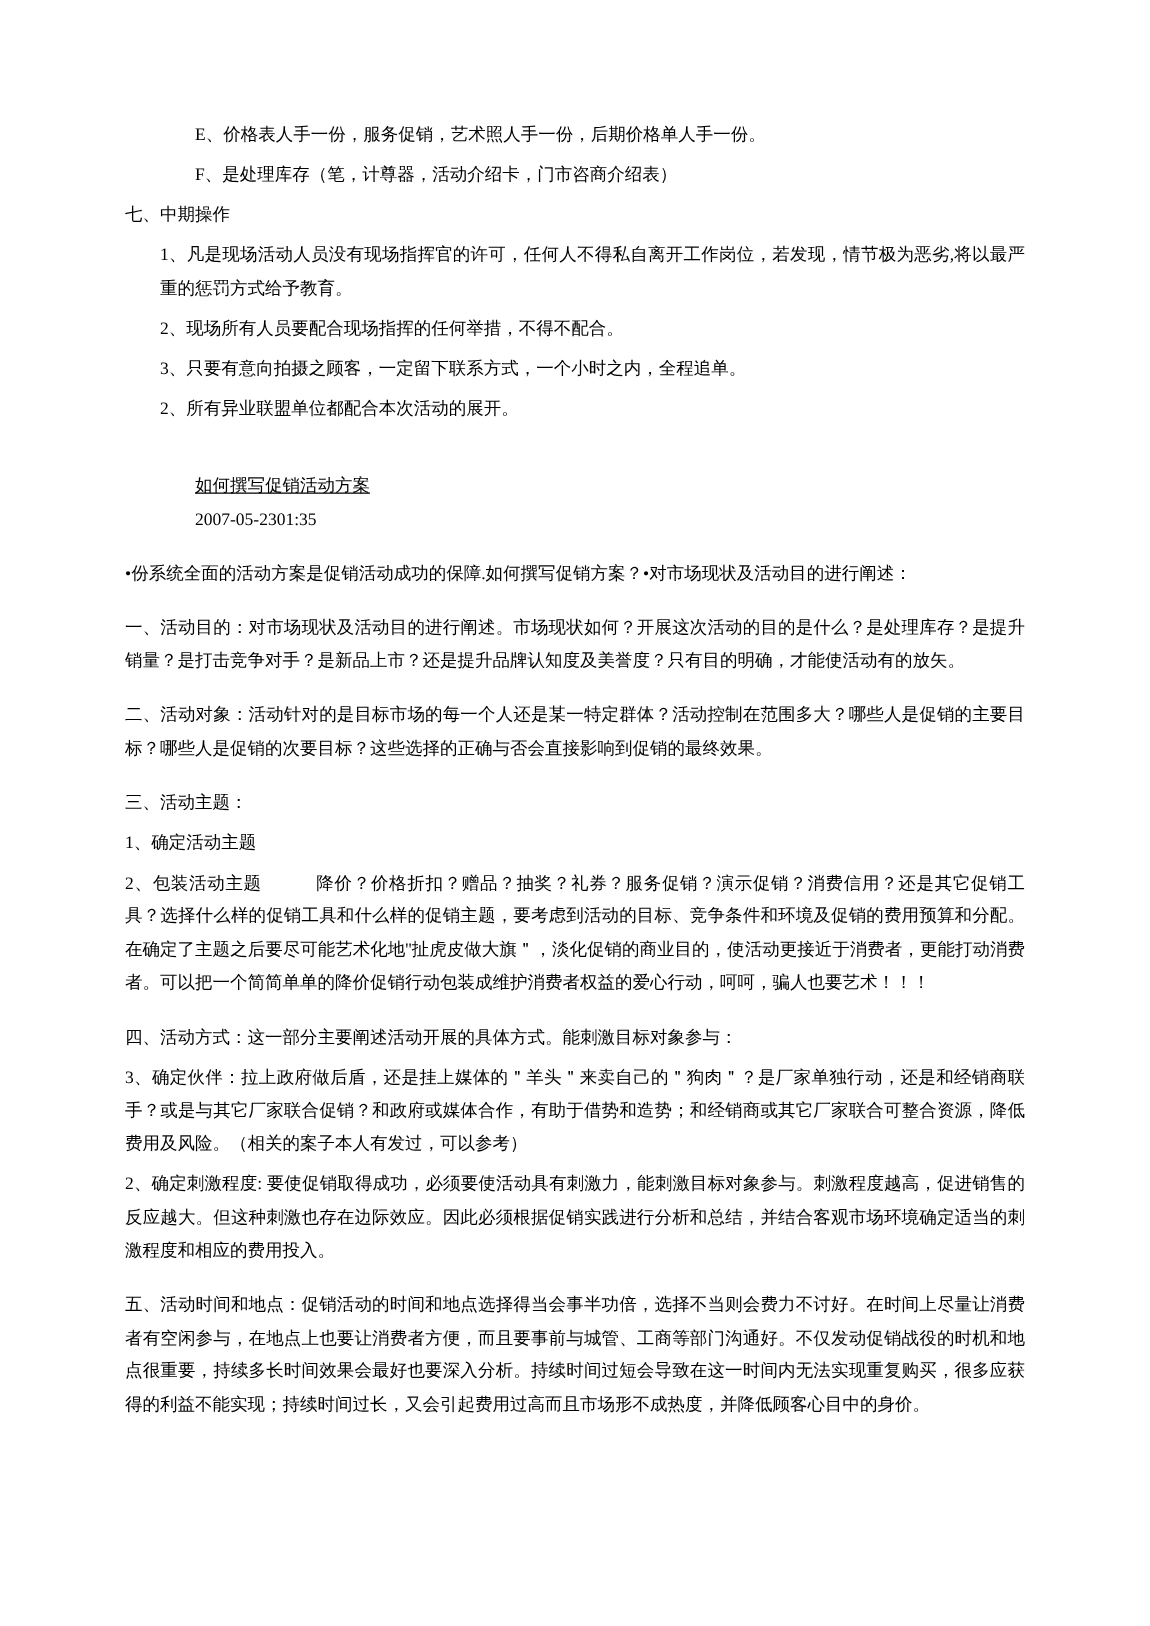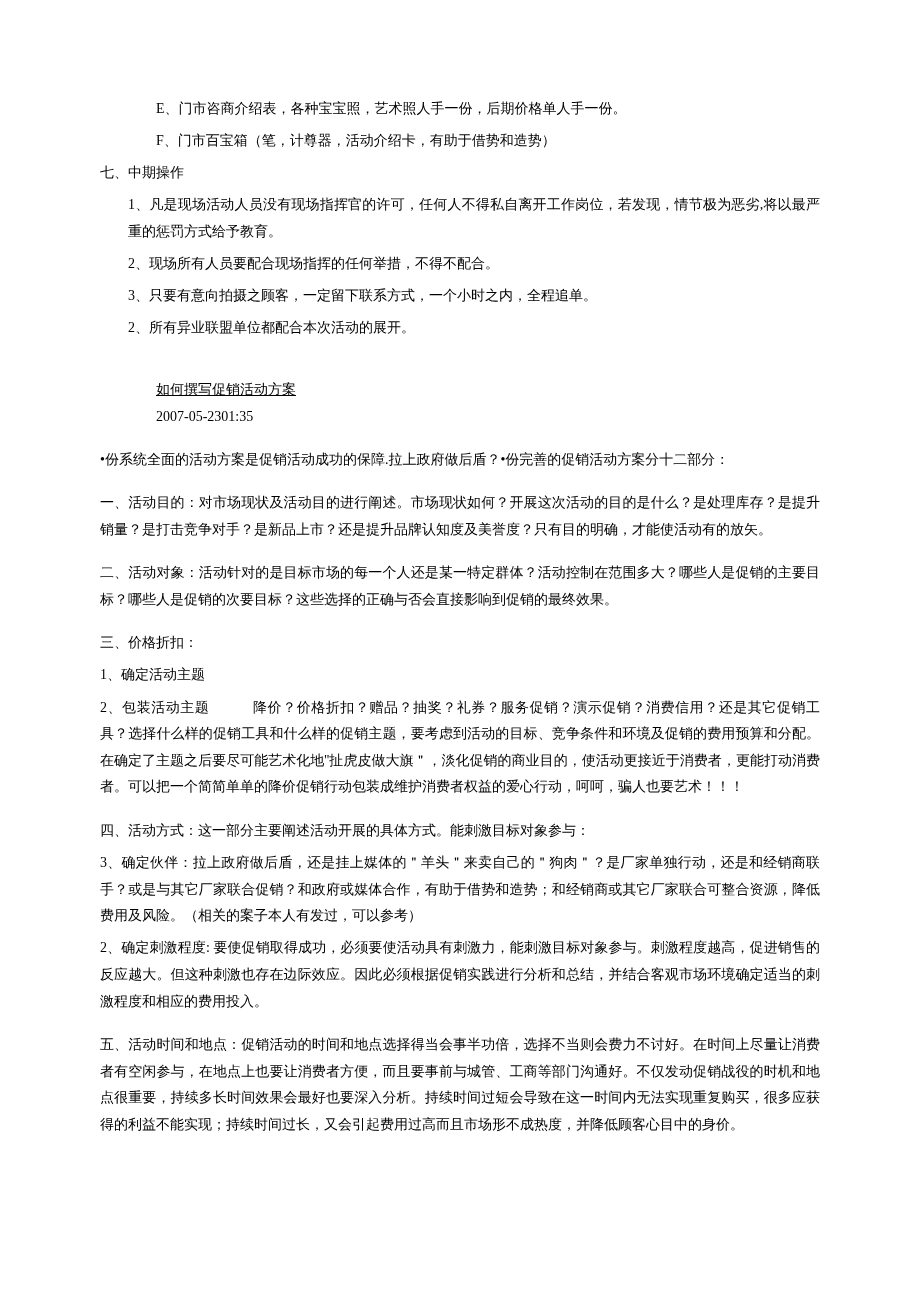--- a/index.html
+++ b/index.html
@@ -35,40 +35,40 @@
       font-family: Liberation Serif, serif;
     }
     .heading-sec {
       margin-top: 0.3em;
       font-family: Liberation Serif, serif;
     }
   </style>
 </head>
 <body>
 
-<div class="para indent-2">E、门市咨商介绍表，各种宝宝照，艺术照人手一份，后期价格单人手一份。</div>
-<div class="para indent-2">F、门市百宝箱（笔，计尊器，活动介绍卡，有助于借势和造势）</div>
+<div class="para indent-2">E、价格表人手一份，服务促销，艺术照人手一份，后期价格单人手一份。</div>
+<div class="para indent-2">F、是处理库存（笔，计尊器，活动介绍卡，门市咨商介绍表）</div>
 
 <div class="para heading-sec">七、中期操作</div>
 
 <div class="para indent-1">1、凡是现场活动人员没有现场指挥官的许可，任何人不得私自离开工作岗位，若发现，情节极为恶劣,将以最严重的惩罚方式给予教育。</div>
 <div class="para indent-1">2、现场所有人员要配合现场指挥的任何举措，不得不配合。</div>
 <div class="para indent-1">3、只要有意向拍摄之顾客，一定留下联系方式，一个小时之内，全程追单。</div>
 <div class="para indent-1">2、所有异业联盟单位都配合本次活动的展开。</div>
 
 <div class="section-title"><span>如何撰写促销活动方案</span></div>
 <div class="timestamp">2007-05-2301:35</div>
 
-<div class="para">•份系统全面的活动方案是促销活动成功的保障.拉上政府做后盾？•份完善的促销活动方案分十二部分：</div>
+<div class="para">•份系统全面的活动方案是促销活动成功的保障.如何撰写促销方案？•对市场现状及活动目的进行阐述：</div>
 
 <div class="para block">一、活动目的：对市场现状及活动目的进行阐述。市场现状如何？开展这次活动的目的是什么？是处理库存？是提升销量？是打击竞争对手？是新品上市？还是提升品牌认知度及美誉度？只有目的明确，才能使活动有的放矢。</div>
 
 <div class="para block">二、活动对象：活动针对的是目标市场的每一个人还是某一特定群体？活动控制在范围多大？哪些人是促销的主要目标？哪些人是促销的次要目标？这些选择的正确与否会直接影响到促销的最终效果。</div>
 
-<div class="para block">三、价格折扣：</div>
+<div class="para block">三、活动主题：</div>
 <div class="para">1、确定活动主题</div>
 <div class="para">2、包装活动主题　　　降价？价格折扣？赠品？抽奖？礼券？服务促销？演示促销？消费信用？还是其它促销工具？选择什么样的促销工具和什么样的促销主题，要考虑到活动的目标、竞争条件和环境及促销的费用预算和分配。　　　　　　在确定了主题之后要尽可能艺术化地''扯虎皮做大旗＂，淡化促销的商业目的，使活动更接近于消费者，更能打动消费者。可以把一个简简单单的降价促销行动包装成维护消费者权益的爱心行动，呵呵，骗人也要艺术！！！</div>
 
 <div class="para block">四、活动方式：这一部分主要阐述活动开展的具体方式。能刺激目标对象参与：</div>
 <div class="para">3、确定伙伴：拉上政府做后盾，还是挂上媒体的＂羊头＂来卖自己的＂狗肉＂？是厂家单独行动，还是和经销商联手？或是与其它厂家联合促销？和政府或媒体合作，有助于借势和造势；和经销商或其它厂家联合可整合资源，降低费用及风险。（相关的案子本人有发过，可以参考）</div>
 <div class="para">2、确定刺激程度: 要使促销取得成功，必须要使活动具有刺激力，能刺激目标对象参与。刺激程度越高，促进销售的反应越大。但这种刺激也存在边际效应。因此必须根据促销实践进行分析和总结，并结合客观市场环境确定适当的刺激程度和相应的费用投入。</div>
 
 <div class="para block">五、活动时间和地点：促销活动的时间和地点选择得当会事半功倍，选择不当则会费力不讨好。在时间上尽量让消费者有空闲参与，在地点上也要让消费者方便，而且要事前与城管、工商等部门沟通好。不仅发动促销战役的时机和地点很重要，持续多长时间效果会最好也要深入分析。持续时间过短会导致在这一时间内无法实现重复购买，很多应获得的利益不能实现；持续时间过长，又会引起费用过高而且市场形不成热度，并降低顾客心目中的身价。</div>
 
 </body></html>

